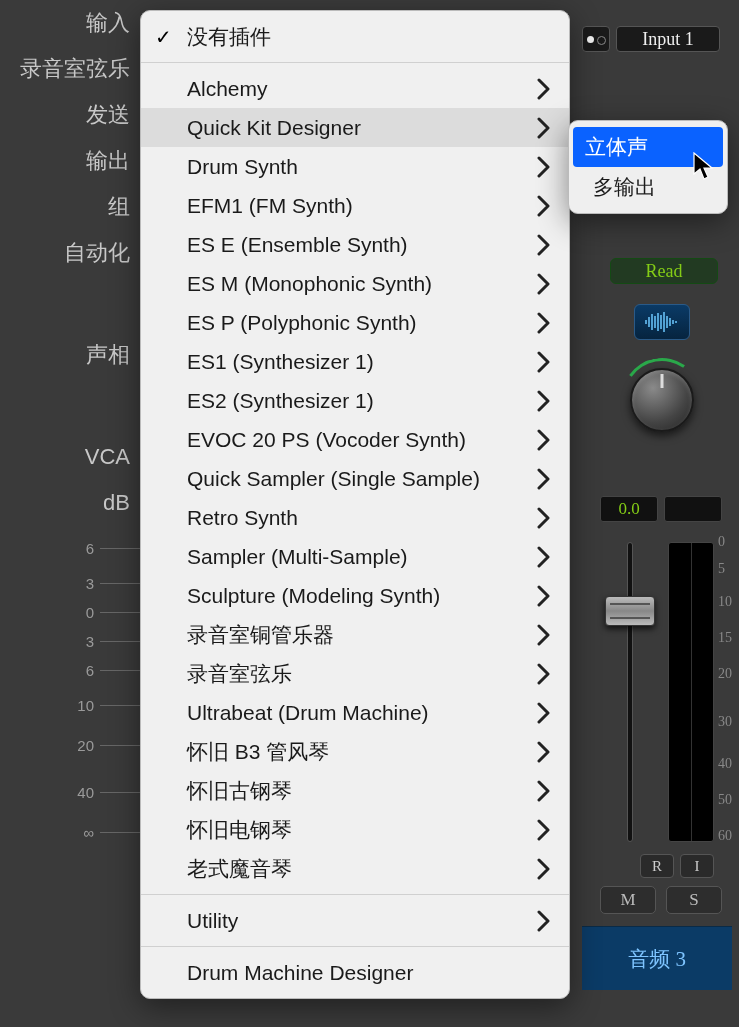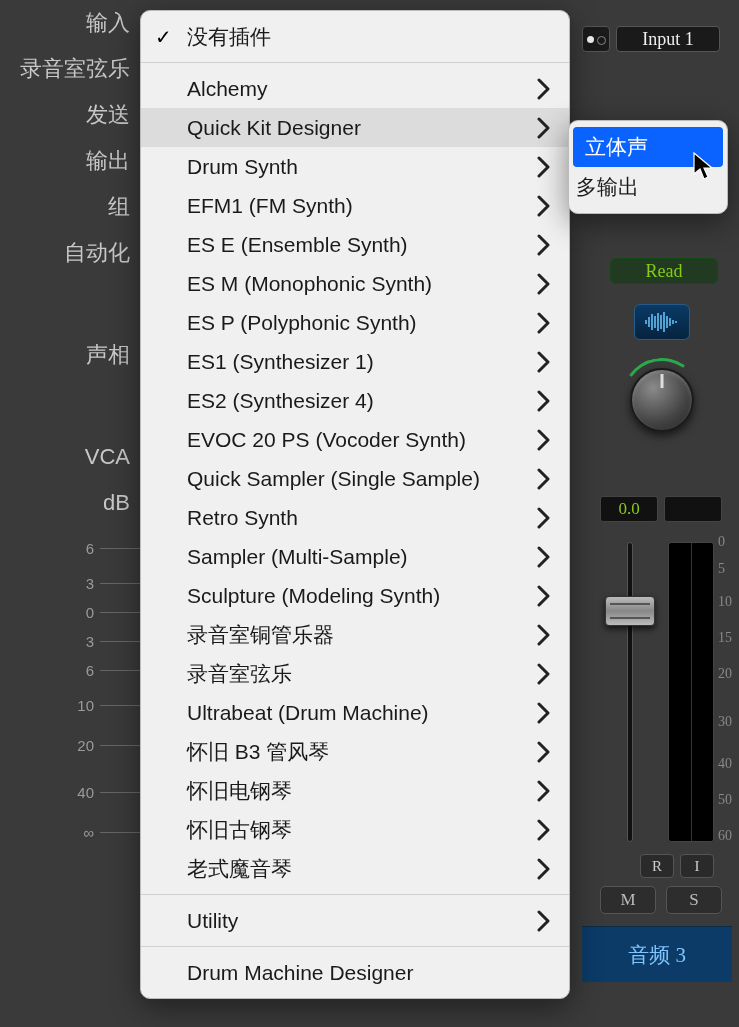--- a/index.html
+++ b/index.html
@@ -106,21 +106,21 @@
     background: #efefef;
     border: 1px solid #bbb;
     border-radius: 10px;
     box-shadow: 0 8px 30px rgba(0,0,0,.45);
     padding: 6px 0;
     color: #1a1a1a;
   }
   .submenu .sitem {
     height: 40px;
     line-height: 40px;
-    padding: 0 7px;
+    padding: 0 24px;
     font-size: 21px;
   }
   .submenu .sitem.sel {
     background: #0a62ff;
     color: #fff;
     border-radius: 4px;
     margin: 0 4px;
     padding: 0 12px;
   }
 
@@ -298,21 +298,21 @@
     position:absolute; top:878px; left:18px;
     display:flex; gap:10px;
   }
   .ms .b {
     width:56px; height:28px; background:#2d2d2d; border:1px solid #555;
     border-radius:5px; color:#bbb; font-size:17px; text-align:center; line-height:26px;
   }
 
   .track-name {
     position:absolute; top:918px; left:0;
-    width:150px; height:56px;
+    width:150px; height:64px;
     background:#0b3b66;
     color:#7ec4ff;
     display:flex; align-items:center; justify-content:center;
     font-size:21px;
     border-top:1px solid #0a2a46;
   }
 
 </style>
 </head>
 <body>
@@ -494,21 +494,21 @@
       </div>
       <div class="item">
         <span>ES1  (Synthesizer 1)</span>
         <span class="arrow">
           <svg viewBox="0 0 14 22">
             <path d="M2 2 L11 11 L2 20" fill="none" stroke="#222" stroke-width="3" stroke-linecap="round" stroke-linejoin="round"></path>
           </svg>
         </span>
       </div>
       <div class="item">
-        <span>ES2  (Synthesizer 4)</span>
+        <span>ES2  (Synthesizer 1)</span>
         <span class="arrow">
           <svg viewBox="0 0 14 22">
             <path d="M2 2 L11 11 L2 20" fill="none" stroke="#222" stroke-width="3" stroke-linecap="round" stroke-linejoin="round"></path>
           </svg>
         </span>
       </div>
       <div class="item">
         <span>EVOC 20 PS  (Vocoder Synth)</span>
         <span class="arrow">
           <svg viewBox="0 0 14 22">
@@ -574,29 +574,29 @@
       </div>
       <div class="item">
         <span>怀旧 B3 管风琴</span>
         <span class="arrow">
           <svg viewBox="0 0 14 22">
             <path d="M2 2 L11 11 L2 20" fill="none" stroke="#222" stroke-width="3" stroke-linecap="round" stroke-linejoin="round"></path>
           </svg>
         </span>
       </div>
       <div class="item">
+        <span>怀旧古钢琴</span>
+        <span class="arrow">
+          <svg viewBox="0 0 14 22">
+            <path d="M2 2 L11 11 L2 20" fill="none" stroke="#222" stroke-width="3" stroke-linecap="round" stroke-linejoin="round"></path>
+          </svg>
+        </span>
+      </div>
+      <div class="item">
         <span>怀旧电钢琴</span>
-        <span class="arrow">
-          <svg viewBox="0 0 14 22">
-            <path d="M2 2 L11 11 L2 20" fill="none" stroke="#222" stroke-width="3" stroke-linecap="round" stroke-linejoin="round"></path>
-          </svg>
-        </span>
-      </div>
-      <div class="item">
-        <span>怀旧古钢琴</span>
         <span class="arrow">
           <svg viewBox="0 0 14 22">
             <path d="M2 2 L11 11 L2 20" fill="none" stroke="#222" stroke-width="3" stroke-linecap="round" stroke-linejoin="round"></path>
           </svg>
         </span>
       </div>
       <div class="item">
         <span>老式魔音琴</span>
         <span class="arrow">
           <svg viewBox="0 0 14 22">

